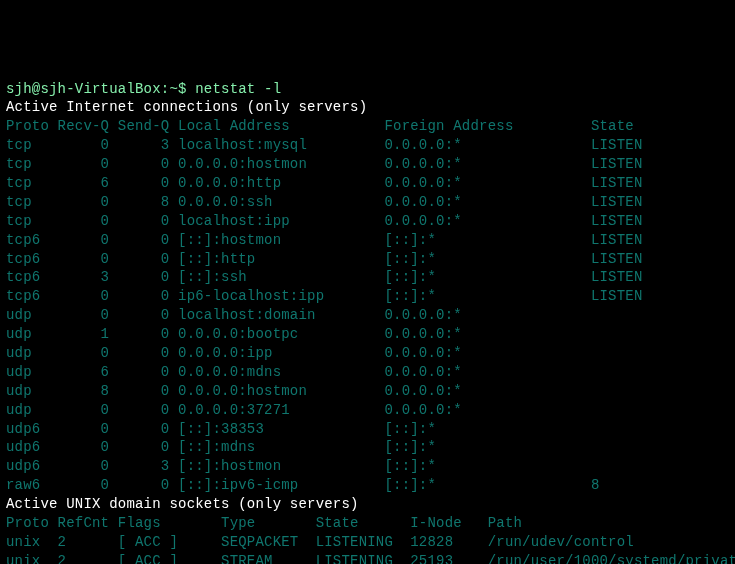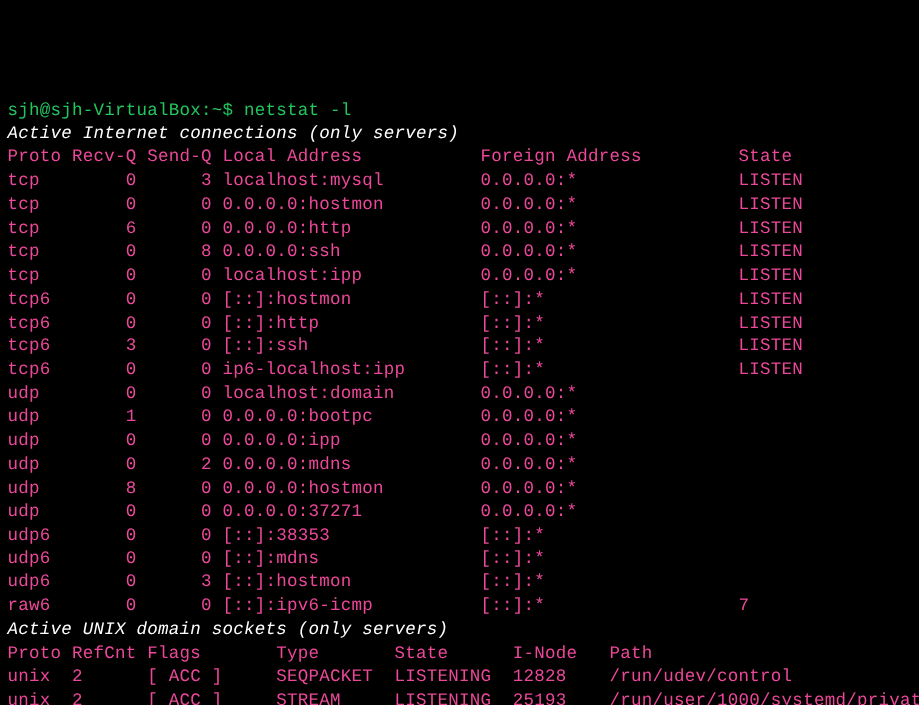--- a/index.html
+++ b/index.html
@@ -8,23 +8,23 @@
       color: #fff;
       font-family: 'Courier New', monospace;
       font-size: 14px;
       line-height: 1.35;
       padding: 4px 6px;
       width: 735px;
       height: 564px;
       overflow: hidden;
       white-space: pre;
     }
-    .prompt-line { color: #22c55e; }
-    .heading { color: #fff; font-style: italic; }
-    .row { color: #ec4899; }
+    .prompt-line { color: #86efac; }
+    .heading { color: #fff; }
+    .row { color: #0f766e; }
     #container { letter-spacing: 0.2px; }
   </style>
 </head>
 <body>
 
 
 
 <div id="container"><span class="prompt-line">sjh@sjh-VirtualBox:~$ netstat -l</span>
 <span class="heading">Active Internet connections (only servers)</span>
 <span class="row">Proto Recv-Q Send-Q Local Address           Foreign Address         State</span>
@@ -33,27 +33,27 @@
 <span class="row">tcp        6      0 0.0.0.0:http            0.0.0.0:*               LISTEN</span>
 <span class="row">tcp        0      8 0.0.0.0:ssh             0.0.0.0:*               LISTEN</span>
 <span class="row">tcp        0      0 localhost:ipp           0.0.0.0:*               LISTEN</span>
 <span class="row">tcp6       0      0 [::]:hostmon            [::]:*                  LISTEN</span>
 <span class="row">tcp6       0      0 [::]:http               [::]:*                  LISTEN</span>
 <span class="row">tcp6       3      0 [::]:ssh                [::]:*                  LISTEN</span>
 <span class="row">tcp6       0      0 ip6-localhost:ipp       [::]:*                  LISTEN</span>
 <span class="row">udp        0      0 localhost:domain        0.0.0.0:*               </span>
 <span class="row">udp        1      0 0.0.0.0:bootpc          0.0.0.0:*               </span>
 <span class="row">udp        0      0 0.0.0.0:ipp             0.0.0.0:*               </span>
-<span class="row">udp        0      2 0.0.0.0:mdns            0.0.0.0:*               </span>
+<span class="row">udp        6      0 0.0.0.0:mdns            0.0.0.0:*               </span>
 <span class="row">udp        8      0 0.0.0.0:hostmon         0.0.0.0:*               </span>
 <span class="row">udp        0      0 0.0.0.0:37271           0.0.0.0:*               </span>
 <span class="row">udp6       0      0 [::]:38353              [::]:*                  </span>
 <span class="row">udp6       0      0 [::]:mdns               [::]:*                  </span>
 <span class="row">udp6       0      3 [::]:hostmon            [::]:*                  </span>
-<span class="row">raw6       0      0 [::]:ipv6-icmp          [::]:*                  7</span>
+<span class="row">raw6       0      0 [::]:ipv6-icmp          [::]:*                  8</span>
 <span class="heading">Active UNIX domain sockets (only servers)</span>
 <span class="row">Proto RefCnt Flags       Type       State      I-Node   Path</span>
 <span class="row">unix  2      [ ACC ]     SEQPACKET  LISTENING  12828    /run/udev/control</span>
 <span class="row">unix  2      [ ACC ]     STREAM     LISTENING  25193    /run/user/1000/systemd/private</span>
 
 
 
 
 
 

